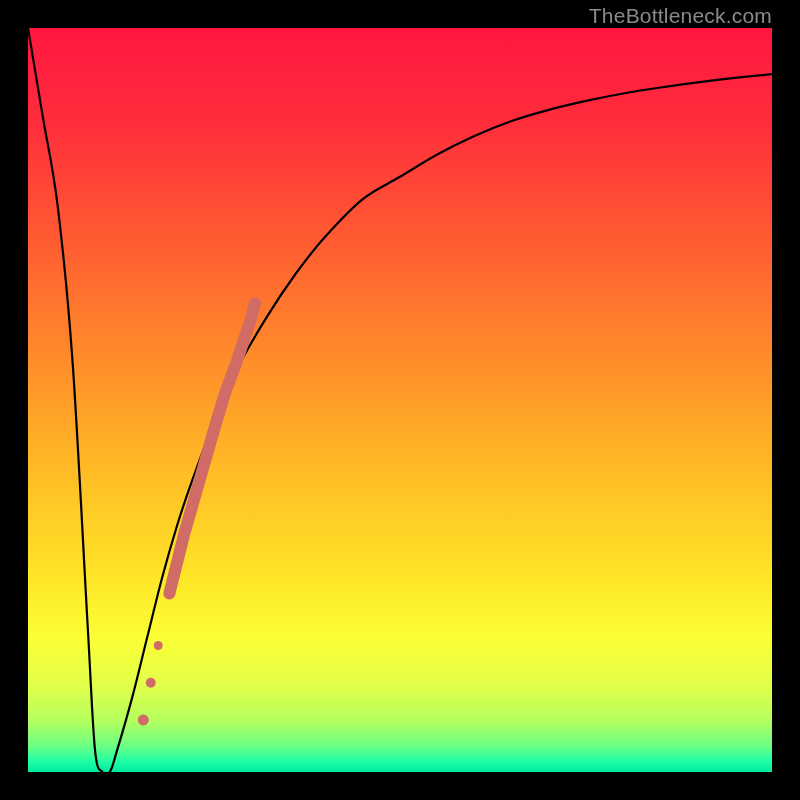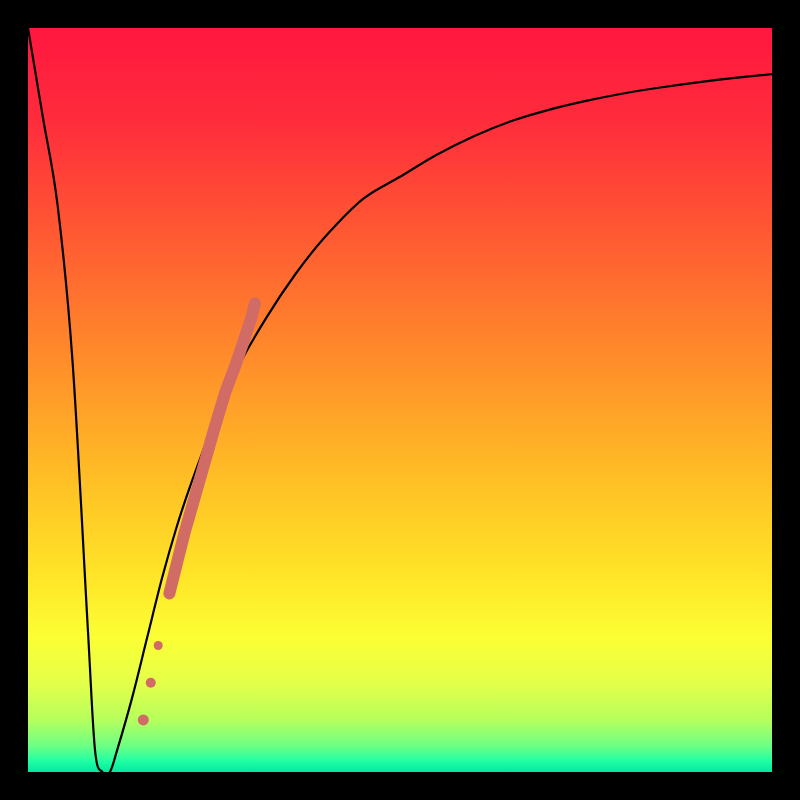--- a/index.html
+++ b/index.html
@@ -41,20 +41,21 @@
     font-weight: 400;
     color: #8a8a8a;
     letter-spacing: 0.2px;
   }
 </style>
 </head>
 <body>
 
 <div class="chart-frame">
 
+  <div class="watermark">TheBottleneck.com</div>
 
   <div class="plot-area">
     <svg class="gradient-bg" width="744" height="744" viewBox="0 0 744 744" preserveAspectRatio="none">
       <defs>
         <linearGradient id="bg-grad" x1="0" y1="0" x2="0" y2="1">
             <stop offset="0%" stop-color="#ff173f"></stop>
             <stop offset="12%" stop-color="#ff2b3c"></stop>
             <stop offset="28.000000000000004%" stop-color="#ff5a32"></stop>
             <stop offset="45%" stop-color="#ff8e2a"></stop>
             <stop offset="62%" stop-color="#ffc325"></stop>

